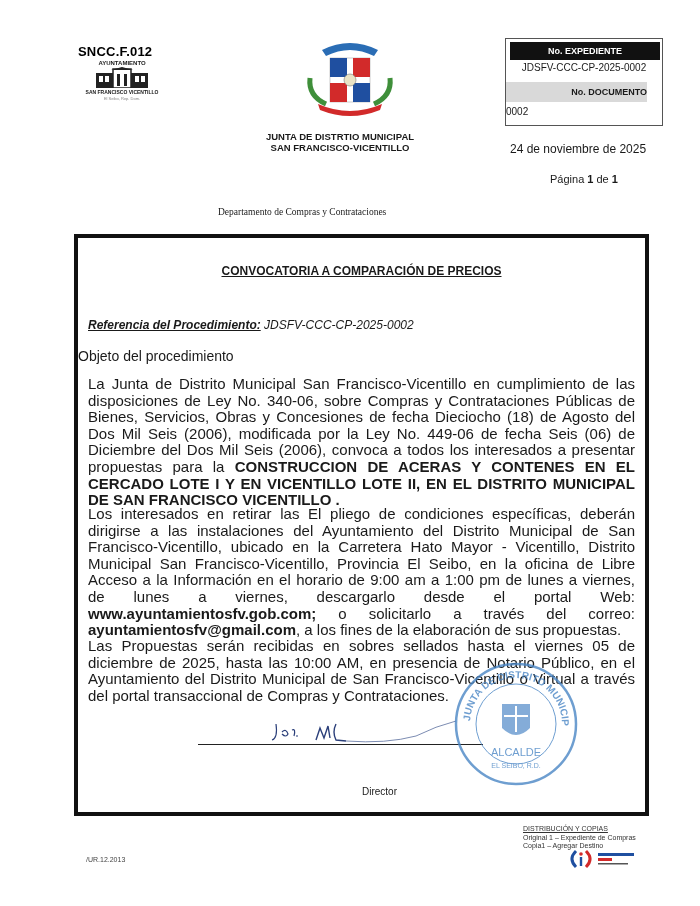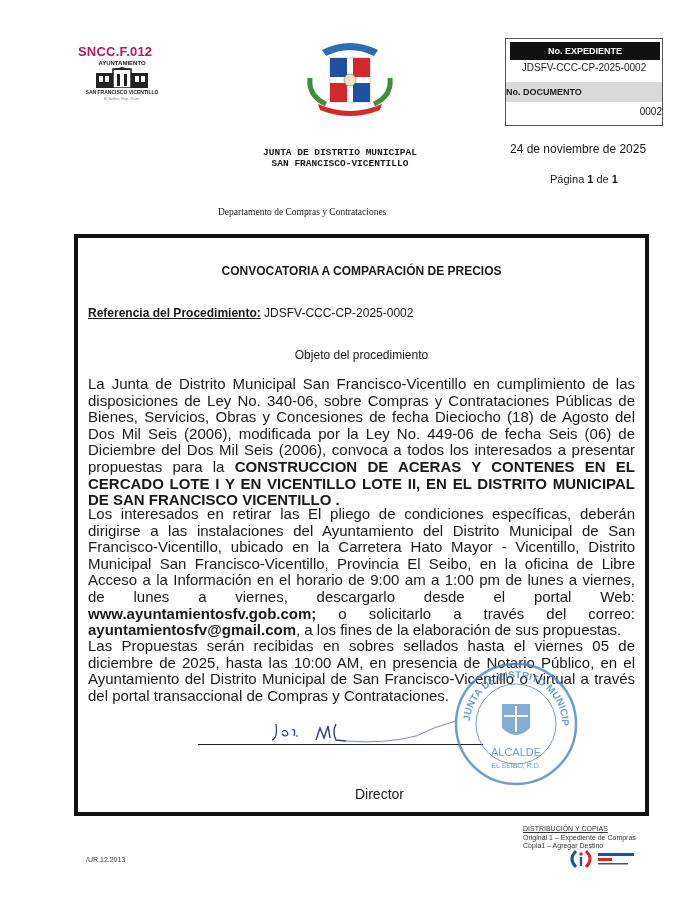--- a/index.html
+++ b/index.html
@@ -1,64 +1,64 @@
 <!DOCTYPE html>
 <html><head>
 <meta charset="utf-8">
 <style>
   html, body { margin:0; padding:0; background:#fff; }
   body { width:700px; height:906px; position:relative; overflow:hidden;
          font-family:"Liberation Sans", sans-serif; color:#1a1a1a; }
   .abs { position:absolute; }
 
   
-  #form-code { left:78px; top:44px; font-size:13px; font-weight:bold; color:#be185d; letter-spacing:0.2px; }
+  #form-code { left:78px; top:44px; font-size:13px; font-weight:bold; color:#000000; letter-spacing:0.2px; }
   #ayto-logo { left:72px; top:60px; width:100px; height:48px; }
   #ayto-logo .t1 { position:absolute; left:0; right:0; top:0; text-align:center; font-size:6px; font-weight:bold; }
   #ayto-logo .t2 { position:absolute; left:0; right:0; top:29px; text-align:center; font-size:5px; font-weight:bold; }
   #ayto-logo .t3 { position:absolute; left:0; right:0; top:36px; text-align:center; font-size:4px; color:#888; }
   #ayto-logo svg { position:absolute; left:24px; top:7px; }
 
   
   #coat-of-arms { left:300px; top:38px; width:100px; height:80px; }
 
   
   #exp-box { left:505px; top:38px; width:156px; height:86px; border:1px solid #555; }
   #exp-box .hdr1 { position:absolute; left:4px; right:2px; top:3px; height:18px; background:#111; color:#fff;
                    font-size:9px; font-weight:bold; text-align:center; line-height:18px; }
   #exp-box .val1 { position:absolute; left:0; right:0; top:23px; font-size:10px; text-align:center; }
-  #exp-box .hdr2 { position:absolute; left:0; right:0; top:43px; height:20px; background:#d9d9d9;
-                   font-size:9px; font-weight:bold; text-align:left; line-height:20px; }
-  #exp-box .val2 { position:absolute; left:0; right:0; top:67px; font-size:10px; text-align:right; }
+  #exp-box .hdr2 { position:absolute; left:0; right:15px; top:43px; height:20px; background:#d9d9d9;
+                   font-size:9px; font-weight:bold; text-align:right; line-height:20px; }
+  #exp-box .val2 { position:absolute; left:0; right:0; top:67px; font-size:10px; text-align:left; }
 
-  #entity { left:240px; top:147px; width:200px; text-align:center; font-size:9.5px; font-weight:bold; line-height:11px;font-family:Liberation Mono, monospace; }
+  #entity { left:240px; top:131px; width:200px; text-align:center; font-size:9.5px; font-weight:bold; line-height:11px; }
   #date { left:510px; top:142px; font-size:12px; }
   #page-num { left:550px; top:173px; font-size:11px; }
   #page-num b { font-weight:bold; }
   #dept { left:218px; top:207px; font-size:9.5px;font-family:Liberation Serif, serif; }
 
   
   #frame { left:74px; top:234px; width:567px; height:574px; border:4px solid #111; }
 
-  #title { left:0; right:0; top:26px; text-align:center; font-size:12px; font-weight:bold; }
-  #ref { left:10px; top:68px; font-size:12px; }
+  #title { left:0; right:0; top:26px; text-align:center; font-size:12px; font-weight:bold; text-decoration:underline; }
+  #ref { left:10px; top:80px; font-size:12px;font-style:italic; }
   #ref .lbl { font-weight:bold; text-decoration:underline; }
-  #objeto { left:0; right:0; top:110px; text-align:center; font-size:12px; }
+  #objeto { left:0; right:0; top:110px; font-size:14px; }
 
   .para { left:10px; width:547px; font-size:15px; line-height:16.6px; text-align:justify; }
   #para1 { top:138px; }
   #para2 { top:268px; }
   #para3 { top:400px; }
   .para b { font-weight:bold; }
 
   
   #sig-line { left:120px; top:506px; width:285px; height:1px; background:#222; }
   #signature { left:188px; top:478px; }
   #signer-name { left:0; right:0; top:520px; text-align:center; font-size:11px; font-weight:bold; padding-left:20px; box-sizing:border-box; }
-  #signer-title { left:0; right:0; top:548px; text-align:center; font-size:14px; padding-left:36px; box-sizing:border-box; }
+  #signer-title { left:0; right:0; top:548px; text-align:center; font-size:10px; padding-left:36px; box-sizing:border-box; }
 
   #stamp { left:452px; top:660px; width:128px; height:128px; opacity:0.8; }
 
   
   #dist { left:523px; top:825px; font-size:7px; line-height:8.5px; color:#333; }
   #dist .h { text-decoration:underline; }
   #footer-logo { left:566px; top:847px; width:80px; height:24px; }
   #rev { left:86px; top:856px; font-size:7px; color:#444; }
 </style>
 </head>

